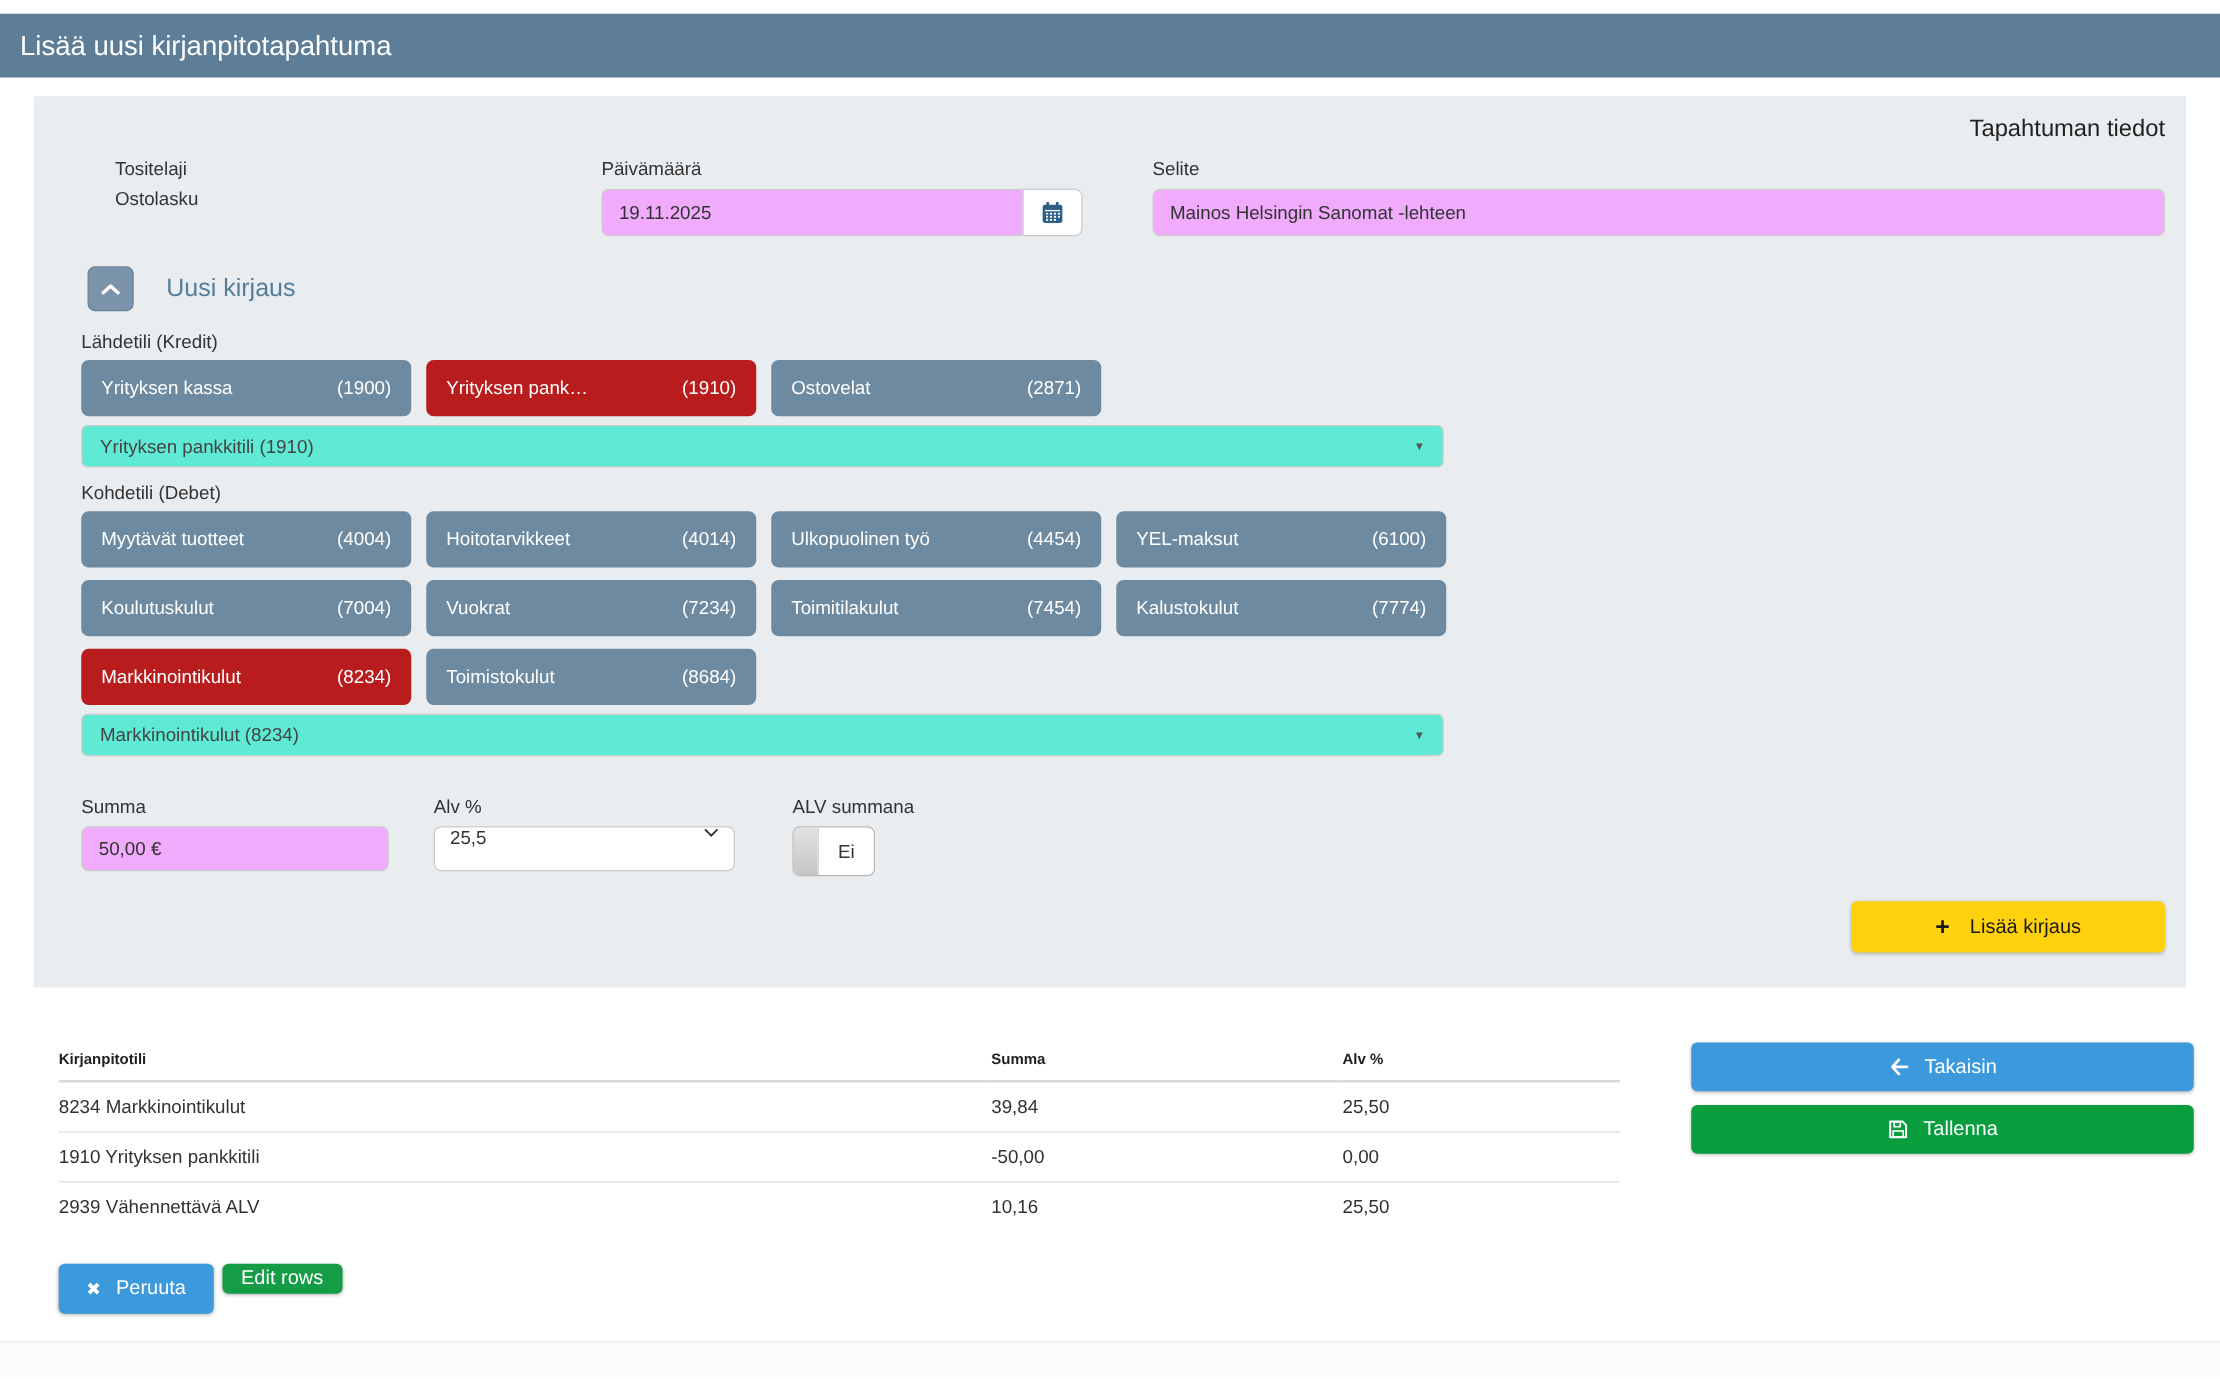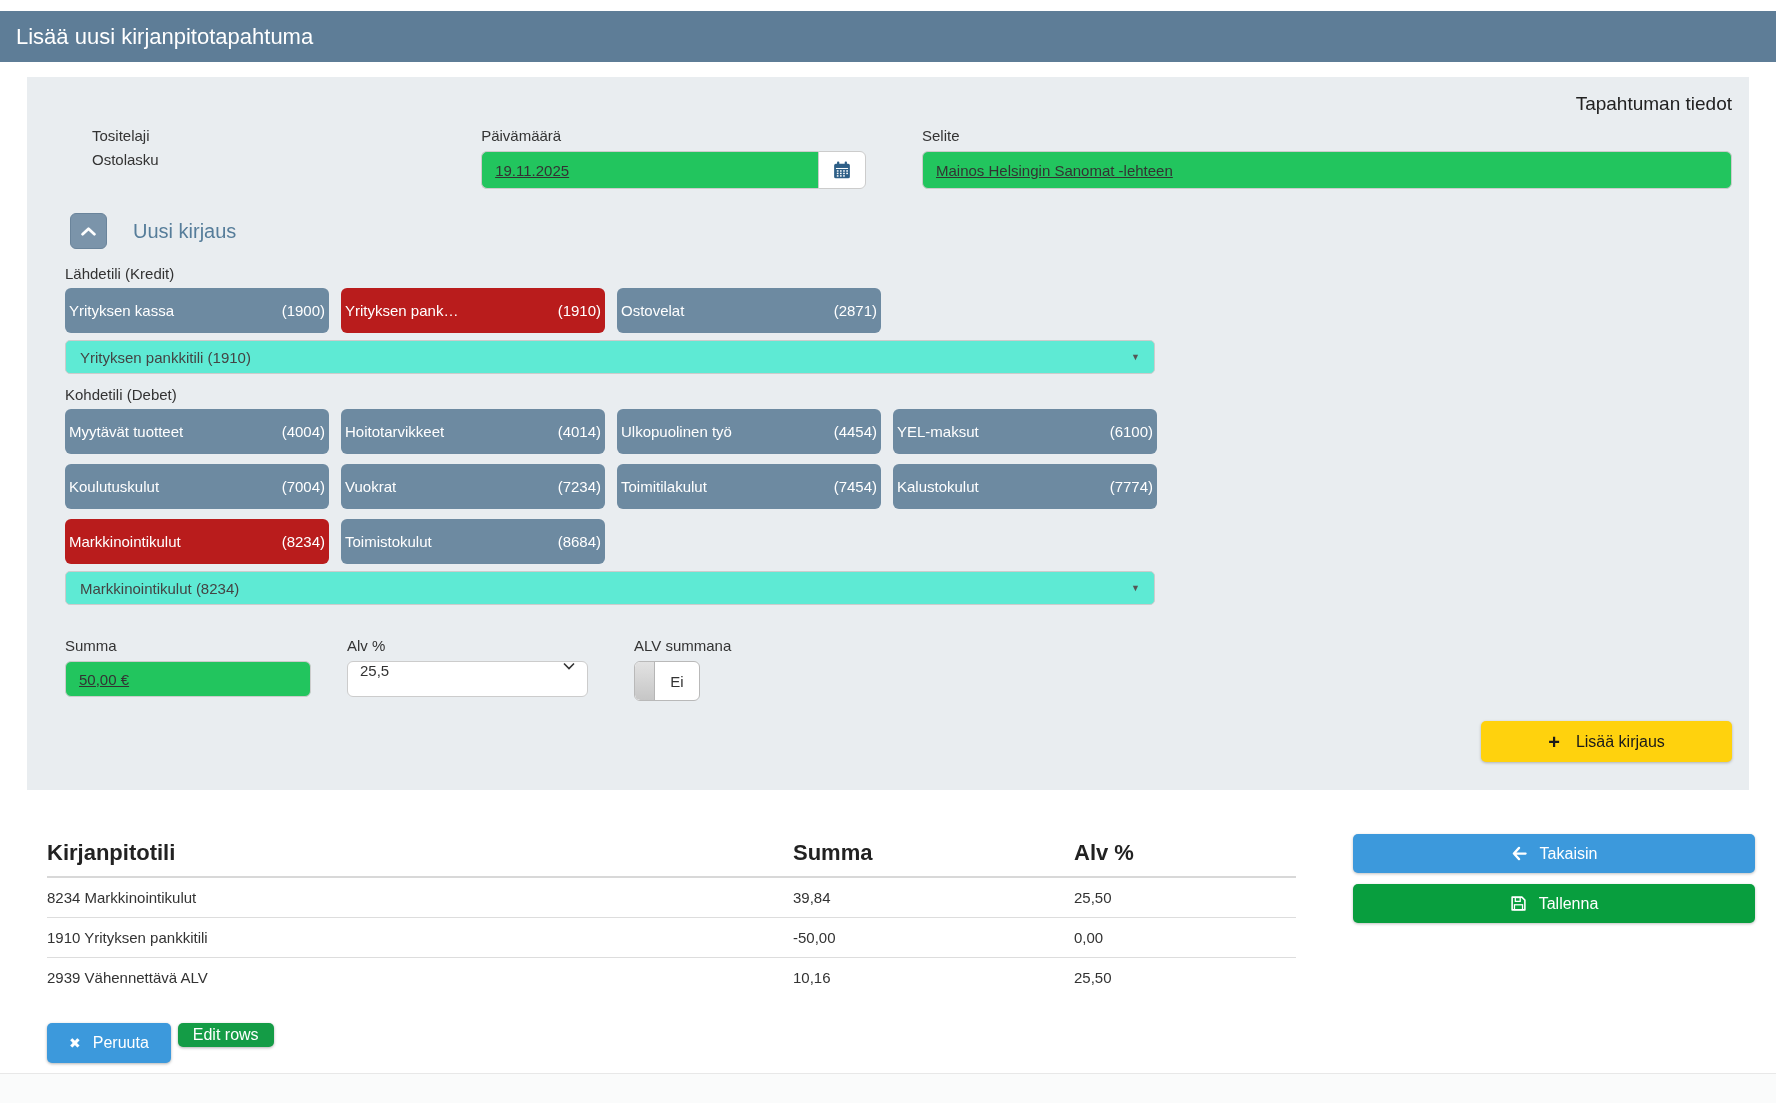--- a/index.html
+++ b/index.html
@@ -16,40 +16,40 @@
   .section-title { font-size:19px; color:#222; margin-bottom:12px; margin-left:3px;text-align:right; }
 
   .top-row { display:flex; align-items:flex-start; }
   .lbl { font-size:15px; color:#333; margin-bottom:7px; }
   .col-tosite { width:424px; padding-left:27px; }
   .col-tosite .val { font-size:15px; color:#333; margin-top:2px; }
   .col-date { width:409px; }
   .col-selite { flex:1; margin-left:40px; }
 
   .input-group { display:flex; width:385px; }
-  .text-input { height:38px; border:1px solid #ccc; border-radius:6px; background:#22c55e;
-    font-family:"Liberation Sans",sans-serif; font-size:15px; color:#333; padding:0 13px; outline:none;text-decoration:underline; }
+  .text-input { height:38px; border:1px solid #ccc; border-radius:6px; background:#f0abfc;
+    font-family:"Liberation Sans",sans-serif; font-size:15px; color:#333; padding:0 13px; outline:none; }
   .date-input { flex:1; border-radius:6px 0 0 6px; border-right:none; }
   .cal-btn { width:48px; height:38px; background:#fff; border:1px solid #ccc;
     border-radius:0 6px 6px 0; display:flex; align-items:center; justify-content:center; cursor:pointer; }
   .selite-input { width:810px; }
 
   
   .collapse-row { display:flex; align-items:center; margin-top:24px; margin-left:5px; }
   .collapse-btn { width:37px; height:36px; background:#7b94aa; border:1px solid #6a849b;
     border-radius:6px; display:flex; align-items:center; justify-content:center; cursor:pointer; }
   .collapse-title { font-size:20px; color:#567d9a; margin-left:26px; }
 
   .group-lbl { margin-top:16px; margin-bottom:6px; }
 
   
   .btn-grid { display:flex; flex-wrap:wrap; gap:10px 12px; width:1104px; }
   .acct-btn { width:264px; height:45px; border:none; border-radius:6px; background:#6d8aa1;
     color:#fff; font-family:"Liberation Sans",sans-serif; font-size:15px; display:flex;
-    align-items:center; justify-content:space-between; padding:0 4px; cursor:pointer; }
+    align-items:center; justify-content:space-between; padding:0 16px; cursor:pointer; }
   .acct-btn.selected { background:#b91c1c; }
 
   
   .select-box { width:1090px; height:34px; background:#5eead4; border:1px solid #ccc; border-radius:5px;
     display:flex; align-items:center; justify-content:space-between; padding:0 14px; margin-top:7px;
     font-size:15px; color:#444; cursor:pointer; }
   .select-box .caret { font-size:9px; color:#555; }
 
   .debet-lbl { margin-top:12px; }
 
@@ -73,21 +73,21 @@
   .add-row { display:flex; justify-content:flex-end; margin-top:20px; }
   .add-btn { width:251px; height:41px; background:#ffd20d; border:none; border-radius:5px;
     color:#1a1a1a; font-family:"Liberation Sans",sans-serif; font-size:16px; display:flex;
     align-items:center; justify-content:center; gap:16px; cursor:pointer;
     box-shadow:0 1px 3px rgba(0,0,0,.25); }
   .add-btn .plus { font-size:20px; font-weight:900; line-height:1; }
 
   
   .lower { display:flex; margin:44px 21px 0 47px; align-items:flex-start; }
   table.book { width:1249px; border-collapse:collapse; }
-  table.book th { text-align:left; font-size:22px; color:#222; padding:6px 0 10px 0;
+  table.book th { text-align:left; font-size:12px; color:#222; padding:6px 0 10px 0;
     border-bottom:2px solid #d8d8d8; }
   table.book td { font-size:15px; color:#333; padding:11px 0; border-bottom:1px solid #dddddd; }
   table.book tr:last-child td { border-bottom:none; }
   .col-acct { width:746px; } .col-sum { width:281px; } .col-alv { width:222px; }
 
   .actions { width:402px; margin-left:auto; display:flex; flex-direction:column; gap:11px; }
   .act-btn { width:100%; height:39px; border:none; border-radius:5px; color:#fff;
     font-family:"Liberation Sans",sans-serif; font-size:16px; display:flex; align-items:center;
     justify-content:center; gap:12px; cursor:pointer; box-shadow:0 1px 3px rgba(0,0,0,.25); }
   .btn-back { background:#3c99dc; }

